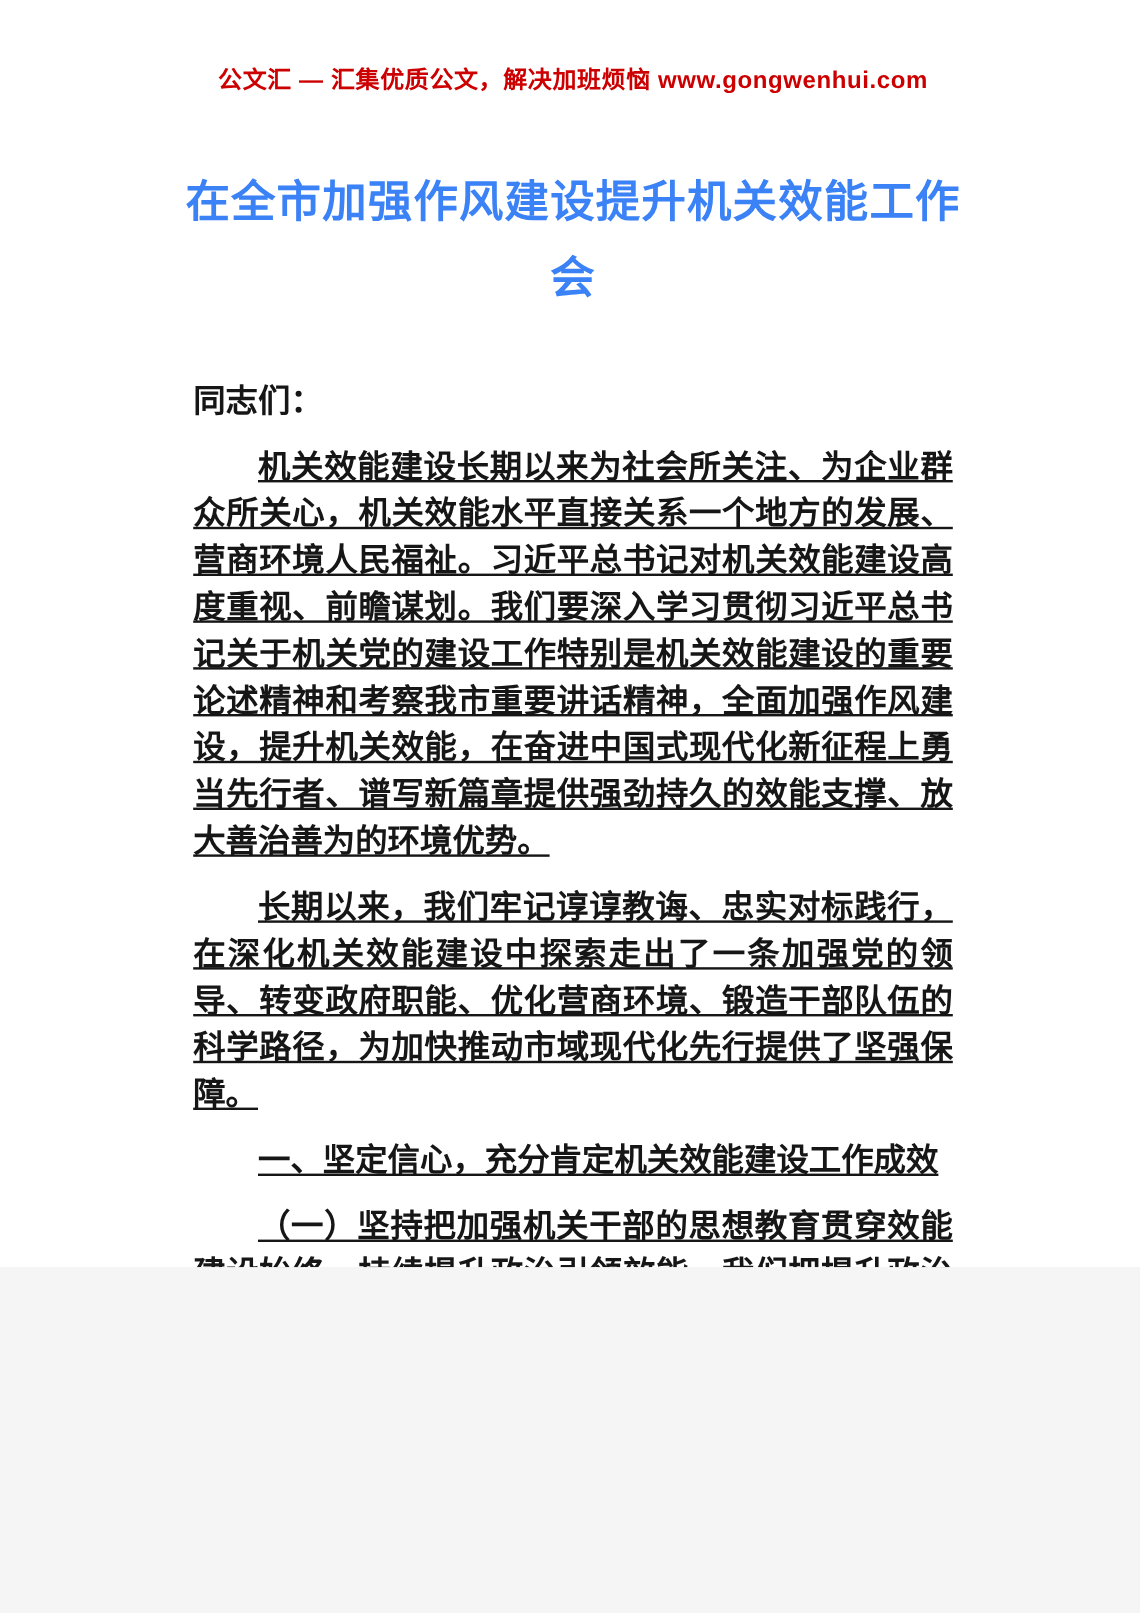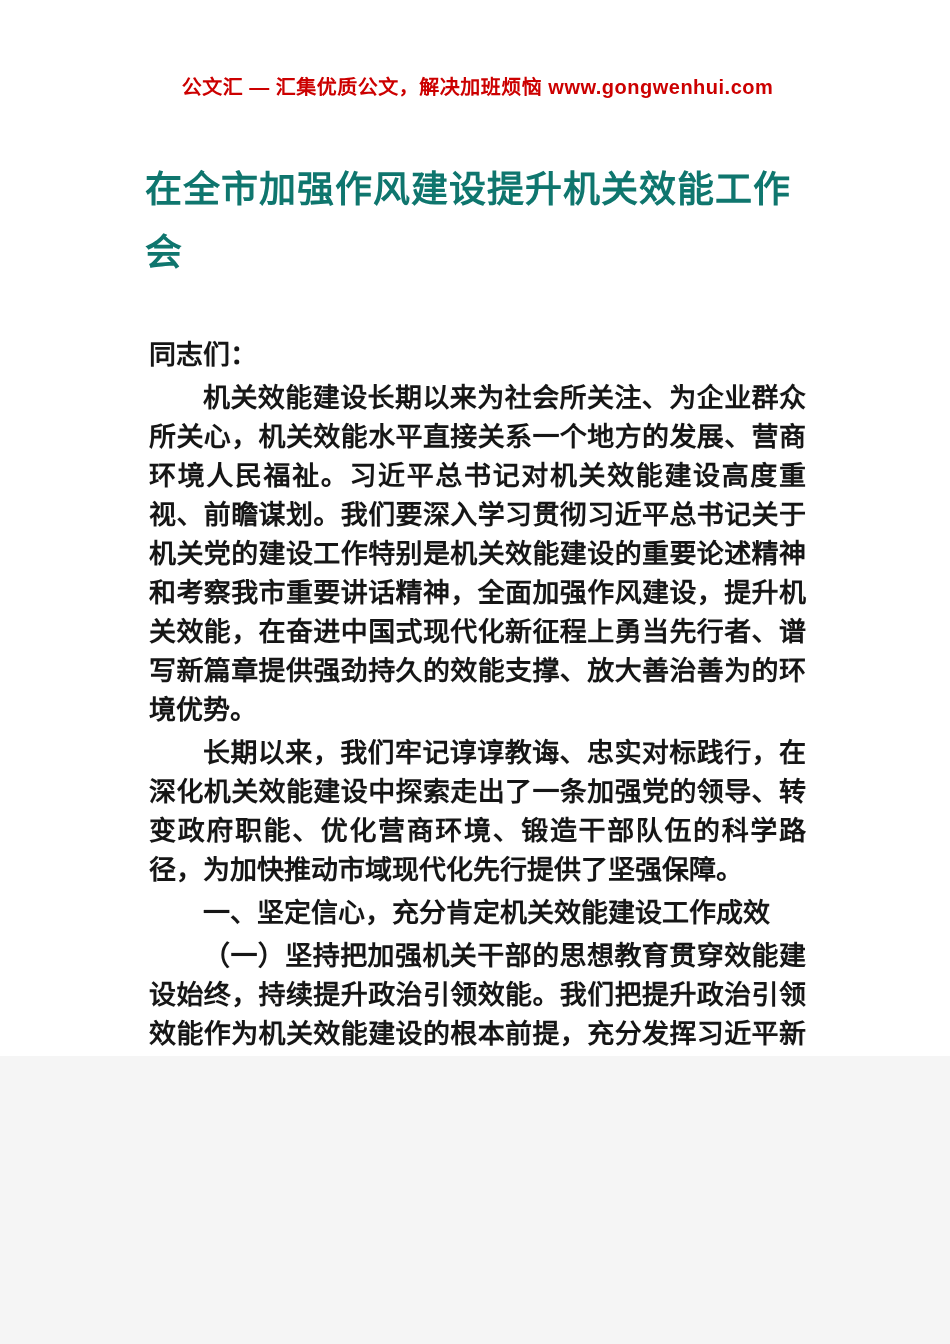--- a/index.html
+++ b/index.html
@@ -7,58 +7,60 @@
     padding: 0;
     background: #f5f5f5;
   }
   .page {
     position: relative;
     width: 950px;
     height: 1056px;
     margin: 0 auto;
     background: #ffffff;
     box-sizing: border-box;
-    padding: 71px 140px 30px 145px;
+    padding: 50px 140px 30px 145px;
     font-family: "Liberation Sans", "DejaVu Sans", sans-serif;
     color: #1a1a1a;
     overflow: hidden;
   }
   .notice {
     text-align: center;
     font-size: 20px;
     font-weight: 600;
     color: #cc0000;
     letter-spacing: 0.5px;
     margin: 0 0 58px 0;
     white-space: nowrap;
   }
   .title {
     margin: 0 0 52px 0;
+    text-align: center;
     font-size: 37px;
     font-weight: 700;
     line-height: 63px;
-    color: #0f766e;
+    color: #3b82f6;
     letter-spacing: 1px;
   }
   .title .title-line {
     display: block;
   }
   .doc-body {
     font-size: 27px;
     line-height: 39px;
     font-weight: 600;
     text-align: justify;
     color: #161616;
   }
   .doc-body p {
-    margin: 4px;
+    margin: 16px;
     padding: 0;
   }
   .doc-body p.indent {
     text-indent: 2em;
+    text-decoration: underline;
   }
 </style>
 </head>
 <body>
 
 <div class="page">
 
   <div class="notice">公文汇 — 汇集优质公文，解决加班烦恼 www.gongwenhui.com</div>
 
   <h1 class="title">

